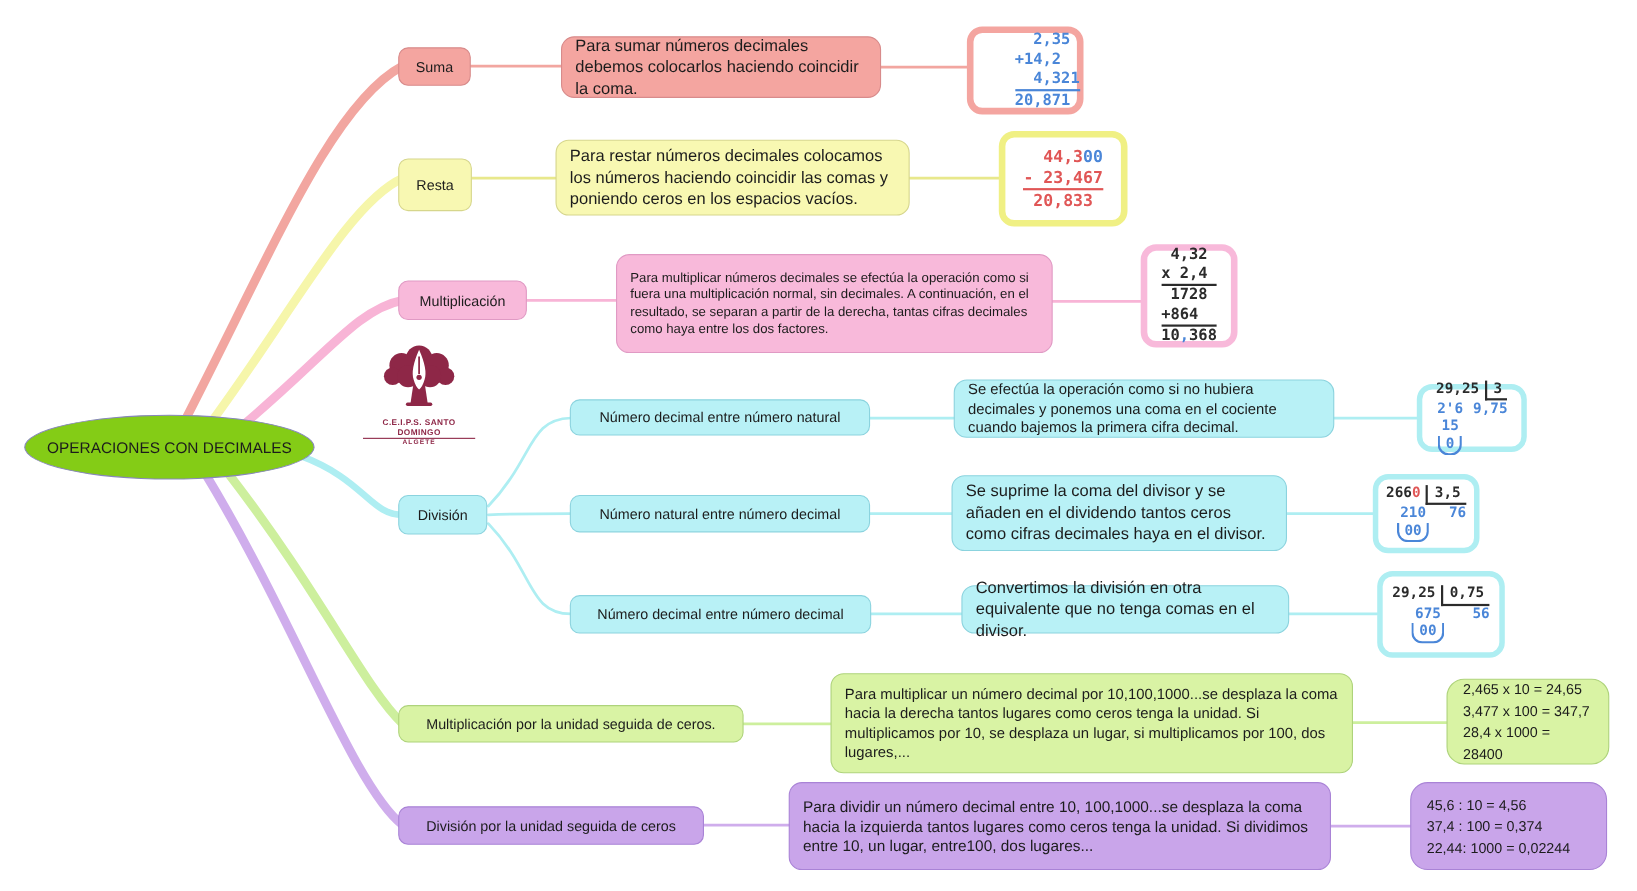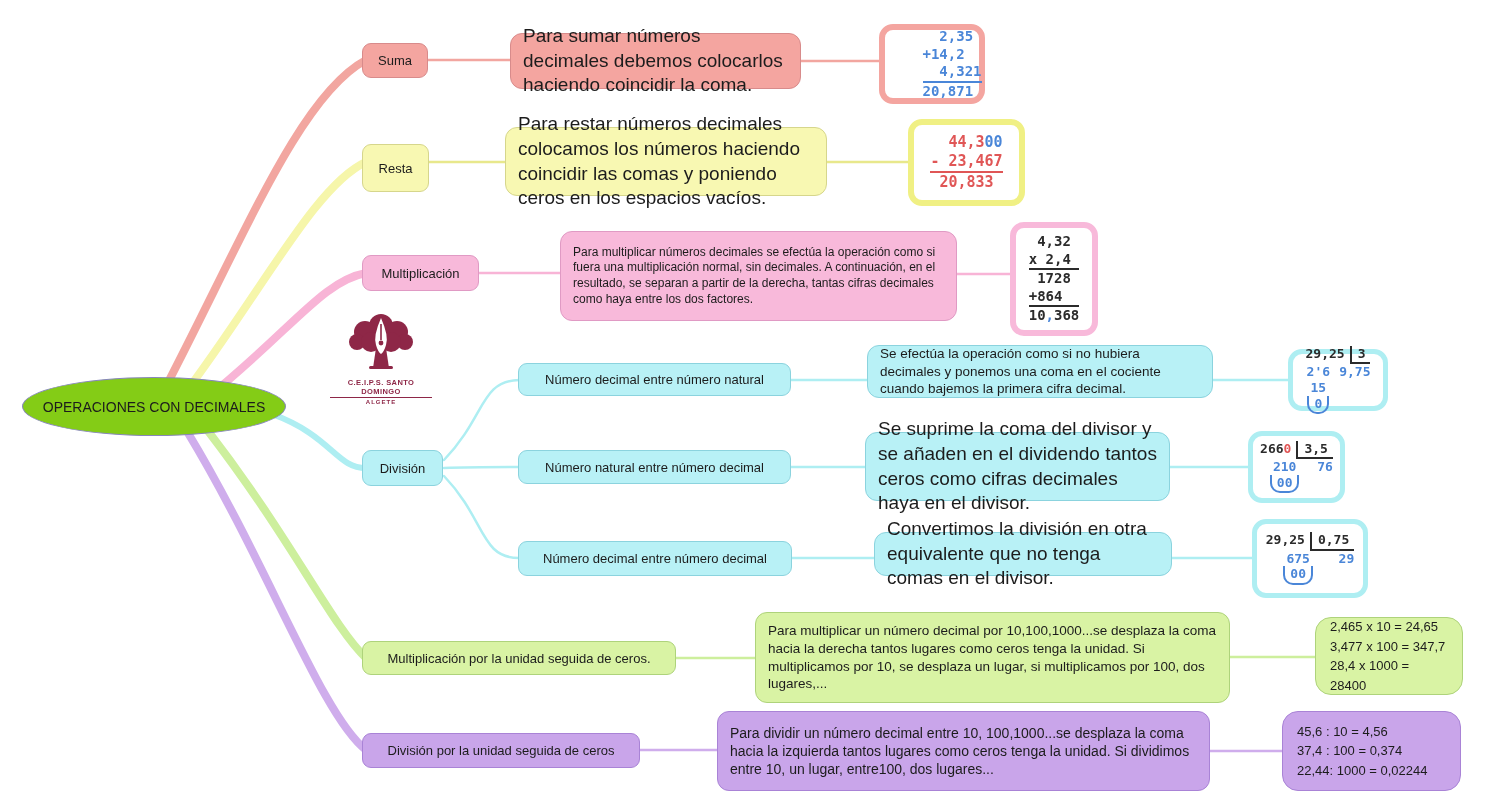--- a/index.html
+++ b/index.html
@@ -2,21 +2,21 @@
 <html><head>
 <meta charset="utf-8">
 <style>
   html,body{margin:0;padding:0;background:#ffffff;}
   #canvas{position:relative;width:1488px;height:810px;background:#fff;overflow:hidden;
           font-family:"Liberation Sans",sans-serif;color:#1c1c1c;}
   #wires{position:absolute;left:0;top:0;z-index:0;}
   .node,.defbox,.exbox,.solidex{position:absolute;box-sizing:border-box;z-index:1;}
   .node{display:flex;align-items:center;justify-content:center;border-radius:9px;
         border:1px solid rgba(0,0,0,.25);font-size:13px;text-align:center;padding:2px 8px;}
-  .defbox{border-radius:12px;border:1px solid rgba(0,0,0,.22);padding:8px 12px;font-size:19px;
+  .defbox{border-radius:12px;border:1px solid rgba(0,0,0,.22);padding:8px 12px;font-size:15px;
           line-height:1.3;display:flex;flex-direction:column;justify-content:center;}
   .exbox{background:#fff;border-radius:14px;display:flex;align-items:center;justify-content:center;}
   .solidex{border-radius:16px;border:1px solid rgba(0,0,0,.22);padding:8px 14px;font-size:13px;
            line-height:1.5;display:flex;flex-direction:column;justify-content:center;}
   
   .c-suma{background:#f4a5a0;border-color:#d88b8b;}
   .c-resta{background:#f8f8b2;border-color:#d6d68c;}
   .c-mult{background:#f8b9da;border-color:#e09ac4;}
   .c-div{background:#b8f1f6;border-color:#8bd3de;}
   .c-multu{background:#d9f3a4;border-color:#aed37b;}
@@ -144,21 +144,21 @@
     <span class="hr sumline-r"> 20,833</span>
   </div>
 </div>
 
 <div class="node c-mult" style="left:362px;top:255px;width:117px;height:36px;">
   <span>Multiplicación</span>
 </div>
 <div class="defbox c-mult" style="left:560px;top:231px;width:397px;height:90px;font-size:12px;">
   <span>Para multiplicar números decimales se efectúa la operación como si fuera una multiplicación normal, sin decimales. A continuación, en el resultado, se separan a partir de la derecha, tantas cifras decimales como haya entre los dos factores.</span>
 </div>
-<div class="exbox b-mult" style="left:1010px;top:222px;width:88px;height:114px;">
+<div class="exbox b-mult" style="left:1037px;top:222px;width:88px;height:94px;">
   <div class="ex-col hand hd" style="font-size:14px;">
     <span> 4,32</span>
     <span>x 2,4</span>
     <span class="sumline-d"> 1728</span>
     <span>+864 </span>
     <span class="sumline-d"><span>10</span><span class="hb">,</span><span>368</span></span>
   </div>
 </div>
 
 <div class="node c-div" style="left:362px;top:450px;width:81px;height:36px;">
@@ -220,21 +220,21 @@
   <div class="ldiv">
     <div class="top">
           <span class="hd"><span>29,25</span><span class="hr"></span></span>
           <span class="divisor">0,75</span>
         </div>
     <div class="bottom">
       <div class="work">
         <span>675</span>
         <span class="arc">00</span>
       </div>
-      <span class="quot">29</span>
+      <span class="quot">56</span>
     </div>
   </div>
 </div>
 
 <div class="node c-multu" style="left:362px;top:641px;width:314px;height:34px;">
   <span>Multiplicación por la unidad seguida de ceros.</span>
 </div>
 <div class="defbox c-multu" style="left:755px;top:612px;width:475px;height:91px;font-size:13.5px;">
   <span>Para multiplicar un número decimal por 10,100,1000...se desplaza la coma hacia la derecha tantos lugares como ceros tenga la unidad. Si multiplicamos por 10, se desplaza un lugar, si multiplicamos por 100, dos lugares,...</span>
 </div>

